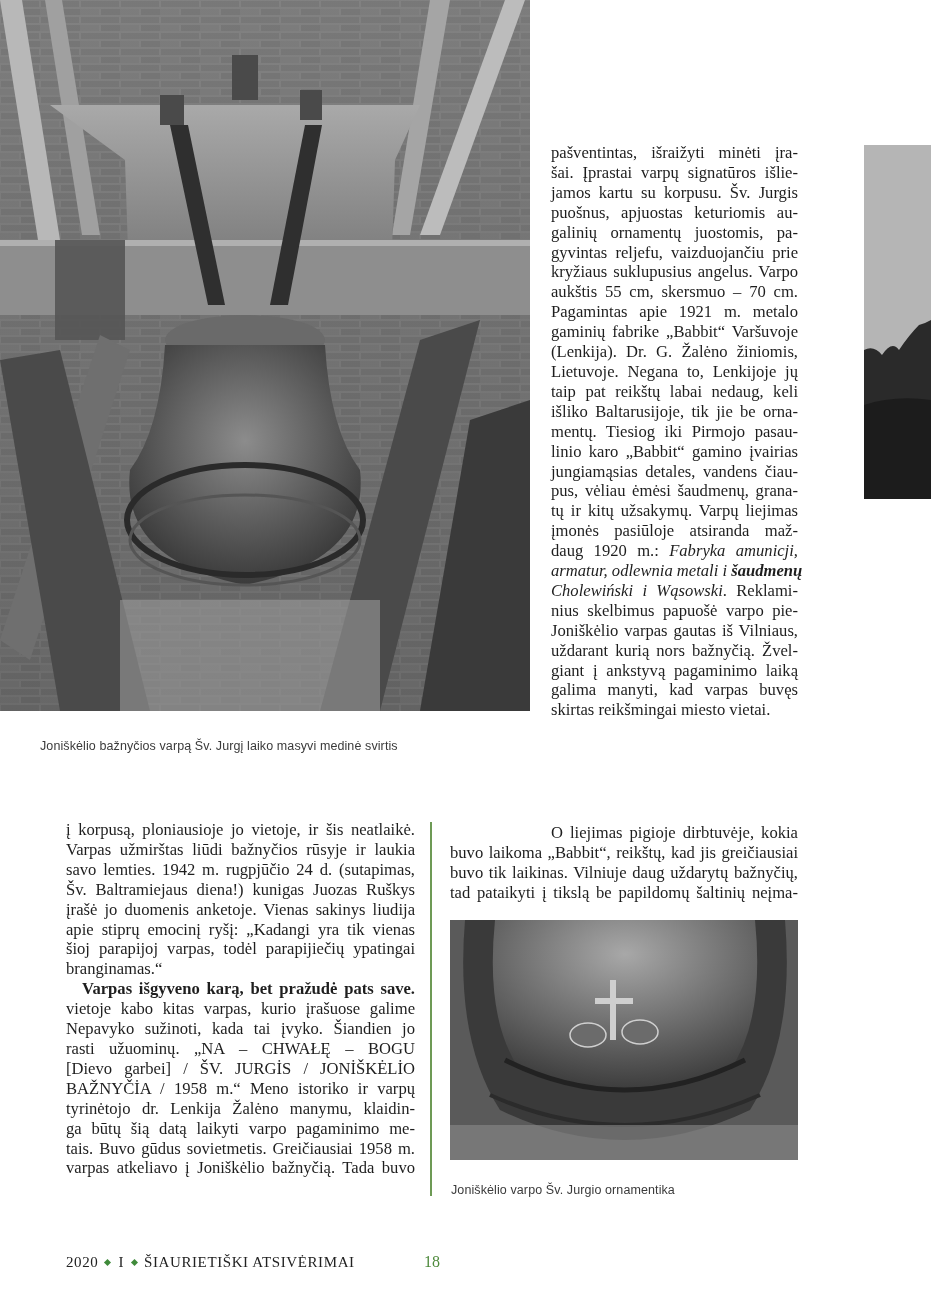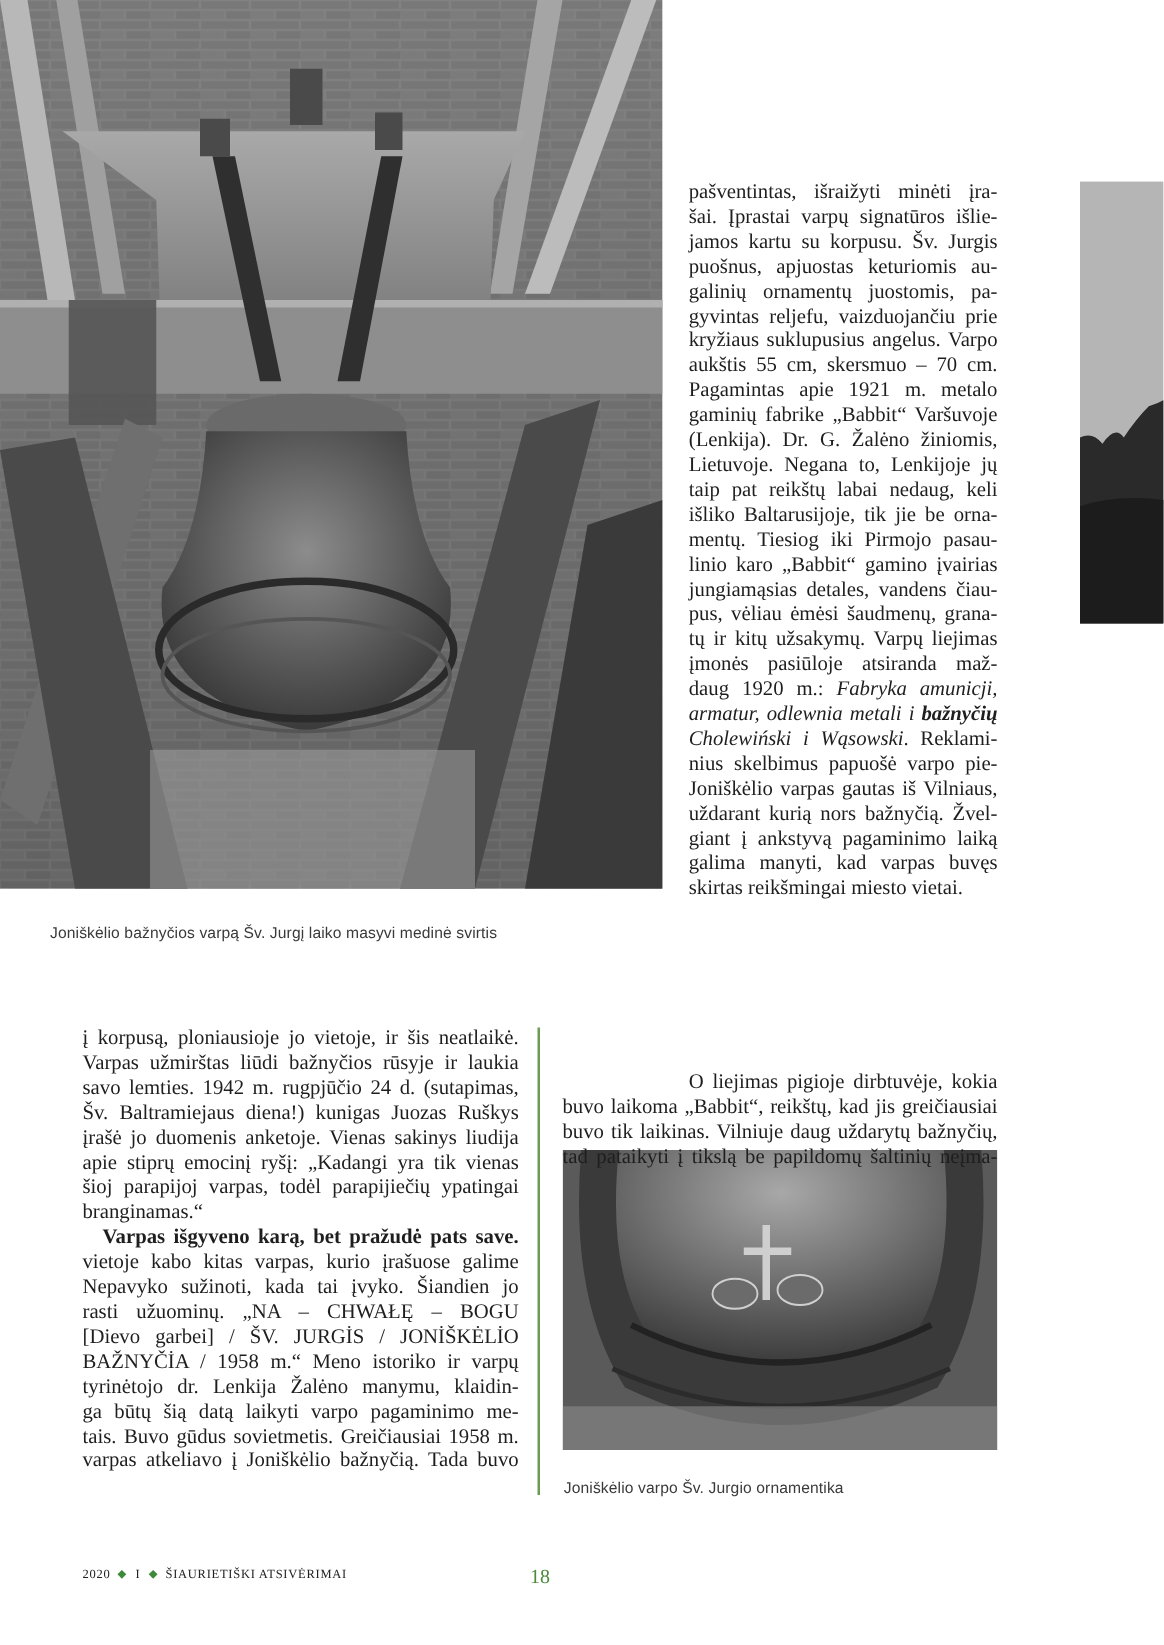--- a/index.html
+++ b/index.html
@@ -26,31 +26,31 @@
     }
     #caption-main { left: 40px; top: 739px; }
     #caption-ornament { left: 451px; top: 1183px; }
 
     .col { position: absolute; font-size: 16.6px; line-height: 19.9px; }
     .line { display: block; white-space: nowrap; text-align: justify; text-align-last: justify; }
     .line.last { text-align-last: left; }
     .line.indent { padding-left: 16px; font-weight: bold; }
 
     #col-right-upper { left: 551px; top: 143px; width: 247px; }
-    #col-right-lower { left: 450px; top: 823px; width: 348px; margin-top: 32px; }
+    #col-right-lower { left: 450px; top: 823px; width: 348px; }
     #col-left { left: 66px; top: 820px; width: 349px; }
 
     .divider {
       position: absolute; left: 430px; top: 822px; width: 2px; height: 374px;
       background: #6d9a55;
     }
 
     .footer {
       position: absolute; left: 66px; top: 1254px;
-      font-size: 10px; letter-spacing: 0.6px; color: #222;
+      font-size: 15px; letter-spacing: 0.6px; color: #222;
       display: flex; align-items: center; white-space: nowrap;
     }
     .footer .diamond {
       display: inline-block; width: 5px; height: 5px; background: #3f8a3a;
       transform: rotate(45deg); margin: 0 7px;
     }
     .footer .issue { margin: 0 1px; }
     .pagenum {
       position: absolute; left: 424px; top: 1253px; font-size: 16px; color: #4e8a3c;
     }
@@ -166,21 +166,21 @@
   <span class="line">Lietuvoje. Negana to, Lenkijoje jų</span>
   <span class="line">taip pat reikštų labai nedaug, keli</span>
   <span class="line">išliko Baltarusijoje, tik jie be orna-</span>
   <span class="line">mentų. Tiesiog iki Pirmojo pasau-</span>
   <span class="line">linio karo „Babbit“ gamino įvairias</span>
   <span class="line">jungiamąsias detales, vandens čiau-</span>
   <span class="line">pus, vėliau ėmėsi šaudmenų, grana-</span>
   <span class="line">tų ir kitų užsakymų. Varpų liejimas</span>
   <span class="line">įmonės pasiūloje atsiranda maž-</span>
   <span class="line"><span>daug 1920 m.: </span><i>Fabryka amunicji,</i></span>
-  <span class="line"><i>armatur, odlewnia metali i </i><i><b>bažnyčių</b></i></span>
+  <span class="line"><i>armatur, odlewnia metali i </i><i><b>šaudmenų</b></i></span>
   <span class="line"><i>Cholewiński i Wąsowski</i><span>. Reklami-</span></span>
   <span class="line">nius skelbimus papuošė varpo pie-</span>
   <span class="line">Joniškėlio varpas gautas iš Vilniaus,</span>
   <span class="line">uždarant kurią nors bažnyčią. Žvel-</span>
   <span class="line">giant į ankstyvą pagaminimo laiką</span>
   <span class="line">galima manyti, kad varpas buvęs</span>
   <span class="line last">skirtas reikšmingai miesto vietai.</span>
 </div>
 
 <div class="col" id="col-right-lower">

